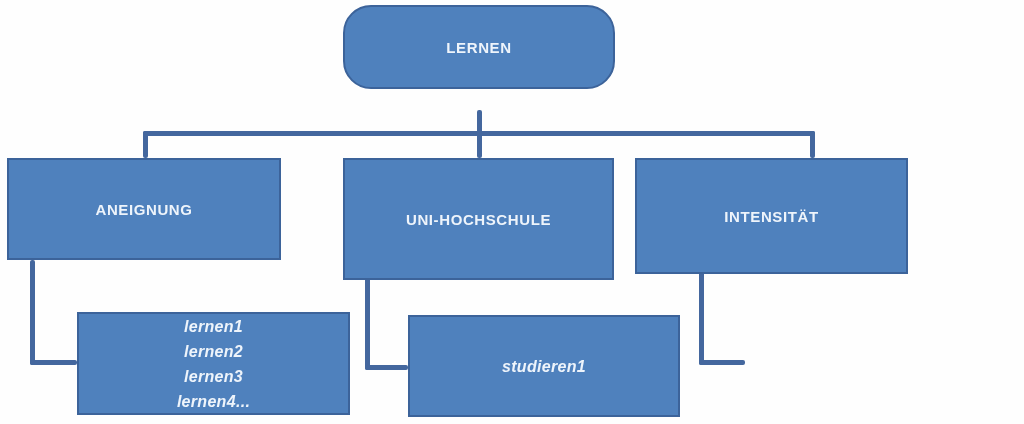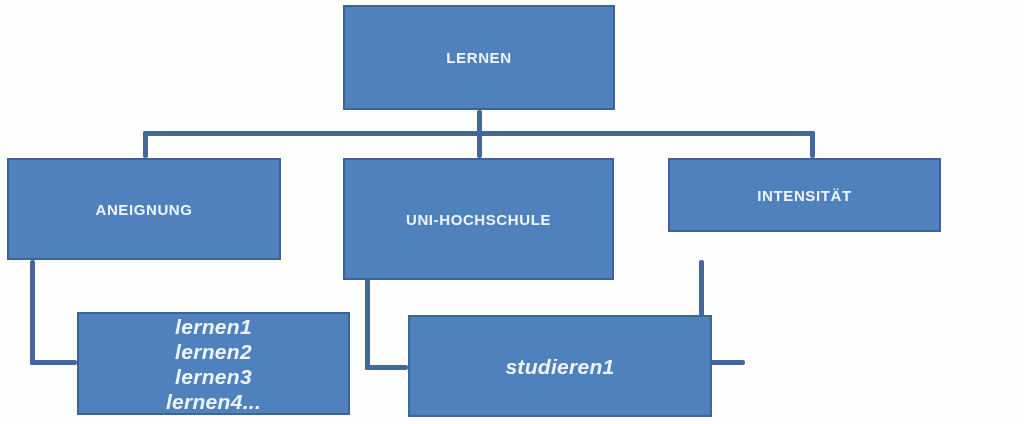--- a/index.html
+++ b/index.html
@@ -28,32 +28,32 @@
     font-weight: bold;
     text-align: center;
   }
   .branch {
     font-size: 15px;
     letter-spacing: 0.6px;
   }
   .leaf {
     flex-direction: column;
     font-style: italic;
-    font-size: 21px;
+    font-size: 16px;
     letter-spacing: 0.3px;
   }
   .leaf-line { line-height: 25px; }
 
   
-  #root-box   { left:343px; top:5px;   width:272px; height:105px; }
+  #root-box   { left:343px; top:5px;   width:272px; height:84px;border-radius:28px; }
   #branch-0   { left:7px;   top:158px; width:274px; height:102px; }
   #branch-1   { left:343px; top:158px; width:271px; height:122px; }
-  #branch-2   { left:668px; top:158px; width:273px; height:74px;justify-content:center; }
+  #branch-2   { left:635px; top:158px; width:273px; height:116px;justify-content:center; }
   #leaf-0     { left:77px;  top:312px; width:273px; height:103px; }
-  #leaf-1     { left:408px; top:315px; width:304px; height:102px; }
+  #leaf-1     { left:408px; top:315px; width:272px; height:102px; }
   #leaf-2     { left:745px; top:312px; width:272px; height:102px; }
 
   #seg-root-stem     { left:477px; top:110px; width:5px;  height:48px; }
   #seg-horizontal    { left:143px; top:131px; width:672px; height:5px; }
   #seg-drop-left     { left:143px; top:131px; width:5px;  height:27px; }
   #seg-drop-right    { left:810px; top:131px; width:5px;  height:27px; }
 
   #seg-leaf0-v { left:30px;  top:260px; width:5px;  height:105px; }
   #seg-leaf0-h { left:30px;  top:360px; width:47px; height:5px; }
   #seg-leaf1-v { left:365px; top:260px; width:5px;  height:110px; }

